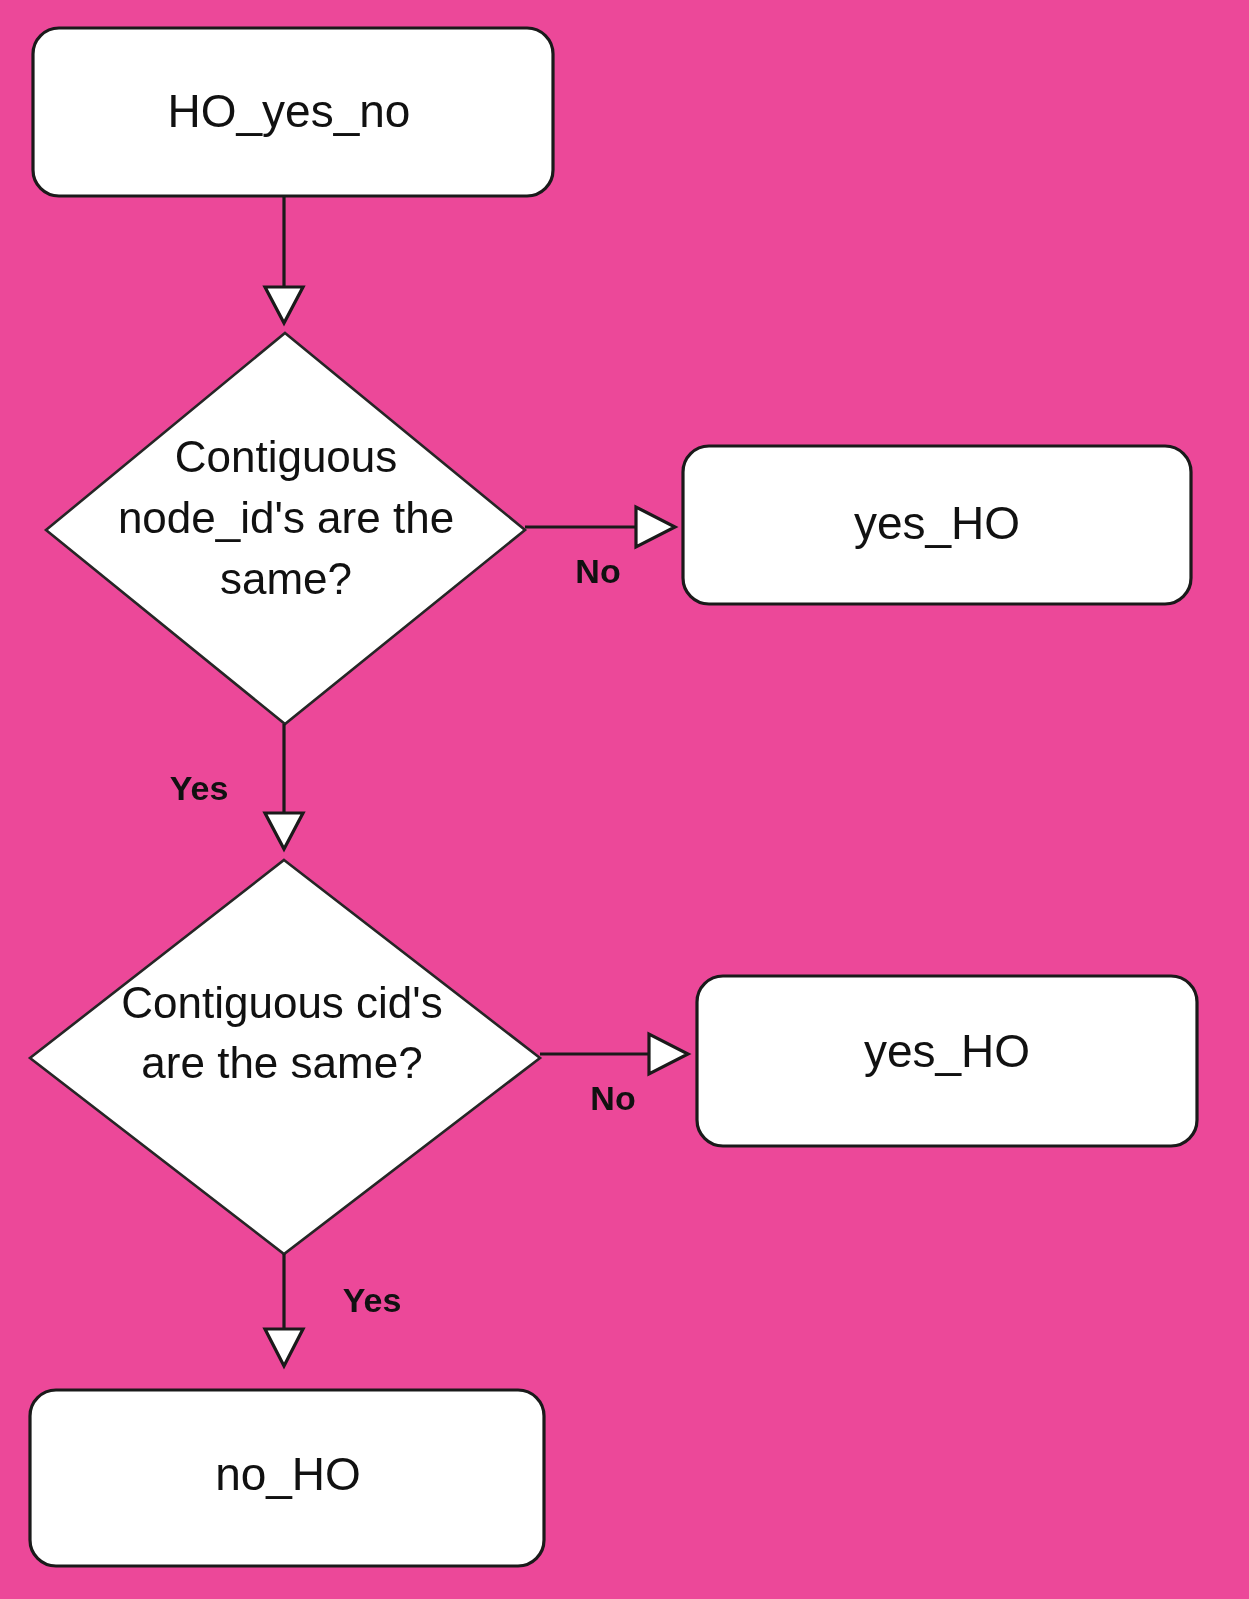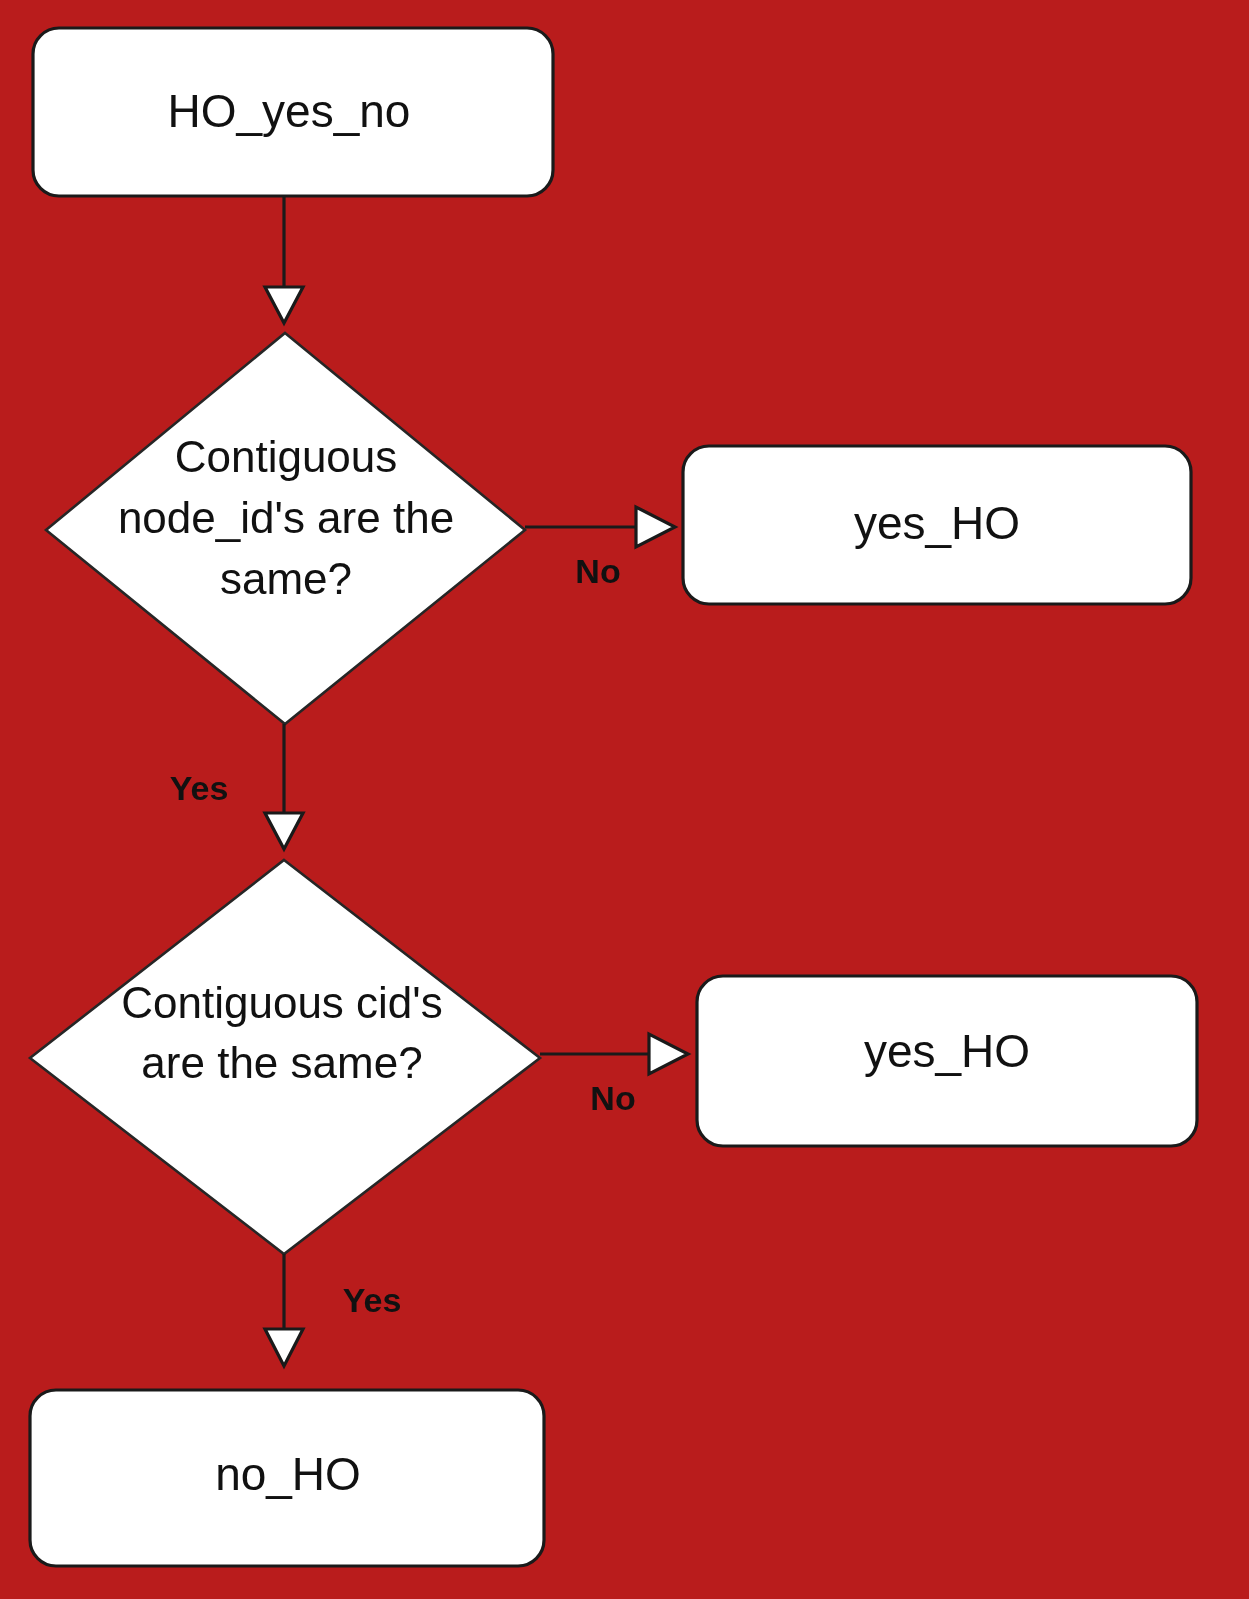--- a/index.html
+++ b/index.html
@@ -10,21 +10,21 @@
   body {
     width: 1249px;
     height: 1599px;
     overflow: hidden;
     font-family: "Liberation Sans", sans-serif;
   }
   #flowchart-root {
     position: relative;
     width: 1249px;
     height: 1599px;
-    background: #b91c1c;
+    background: #ec4899;
   }
   svg.diagram-canvas {
     position: absolute;
     top: 0;
     left: 0;
     width: 1249px;
     height: 1599px;
     display: block;
   }
   .node-shape {

